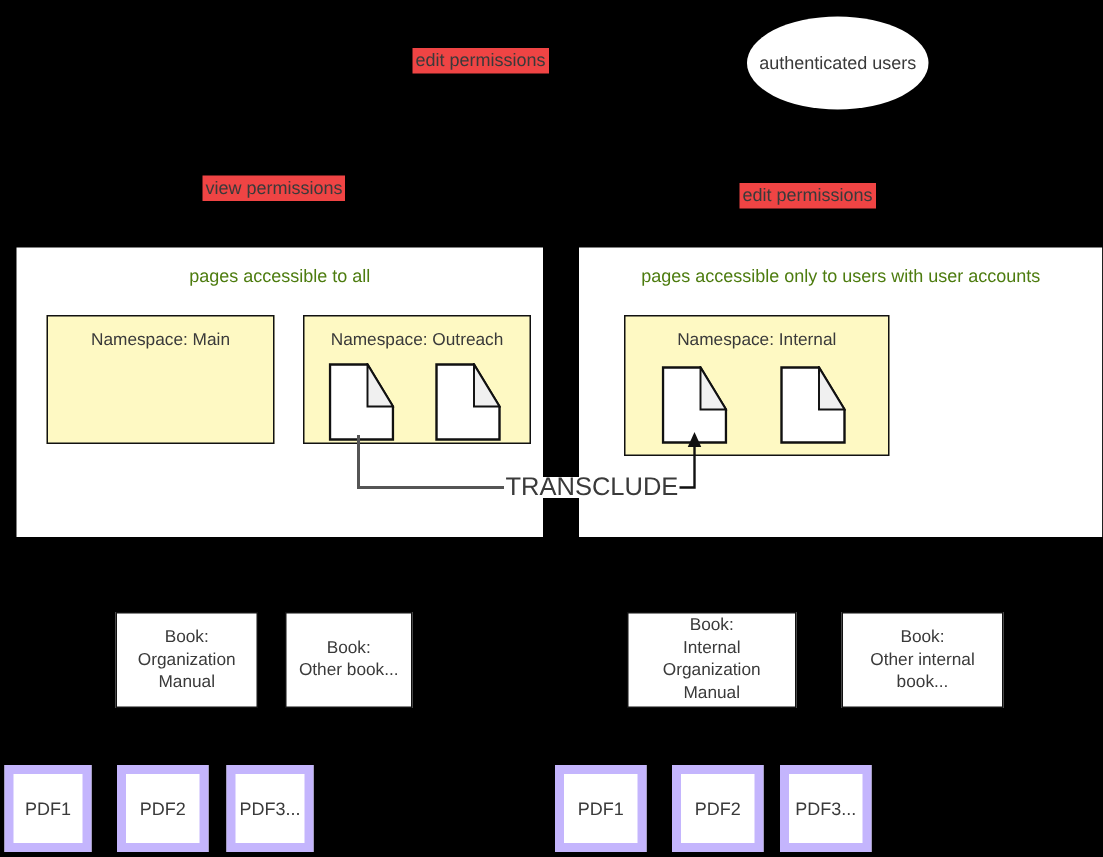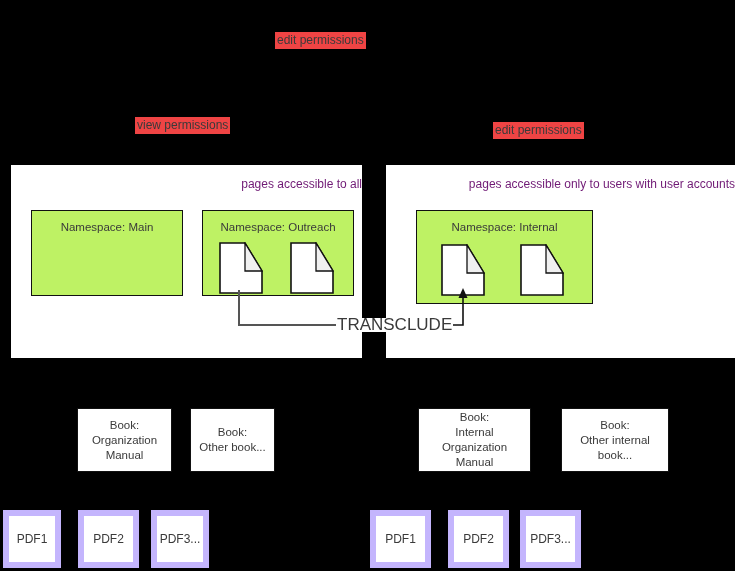--- a/index.html
+++ b/index.html
@@ -37,28 +37,28 @@
   }
   .panel {
     position: absolute;
     background: #ffffff;
   }
   .panel-title {
     position: absolute;
     top: 12px;
     left: 0;
     right: 0;
-    text-align: right;
-    color: #701a75;
+    text-align: center;
+    color: #4d7c0f;
     font-size: 12px;
     white-space: nowrap;
   }
   .ns-box {
     position: absolute;
-    background: #bef264;
+    background: #fef9c3;
     border: 1px solid #111111;
   }
   .ns-title {
     position: absolute;
     top: 10px;
     left: 0;
     right: 0;
     text-align: center;
     color: #3a3a3a;
     font-size: 11.5px;
@@ -126,20 +126,23 @@
 
   <svg id="wires" viewBox="0 0 735 571">
 
     <path d="M 239 290 L 239 325 L 340 325" fill="none" stroke="#555555" stroke-width="2"></path>
 
     <path d="M 412 325 L 463 325 L 463 296" fill="none" stroke="#111111" stroke-width="1.6"></path>
     <polygon points="463,288 458.5,298 467.5,298" fill="#111111"></polygon>
   </svg>
 
 
+  <div class="ellipse" style="left:498px; top:11px; width:121px; height:62px;">
+    <span>authenticated users</span>
+  </div>
 
   <div class="edge-label" style="left:275px; top:32px;">edit permissions</div>
 
   <div class="edge-label" style="left:135px; top:117px;">view permissions</div>
 
   <div class="edge-label" style="left:493px; top:122px;">edit permissions</div>
 
   <div class="panel" style="left:11px; top:165px; width:351px; height:193px;">
     <div class="panel-title">pages accessible to all</div>
 

